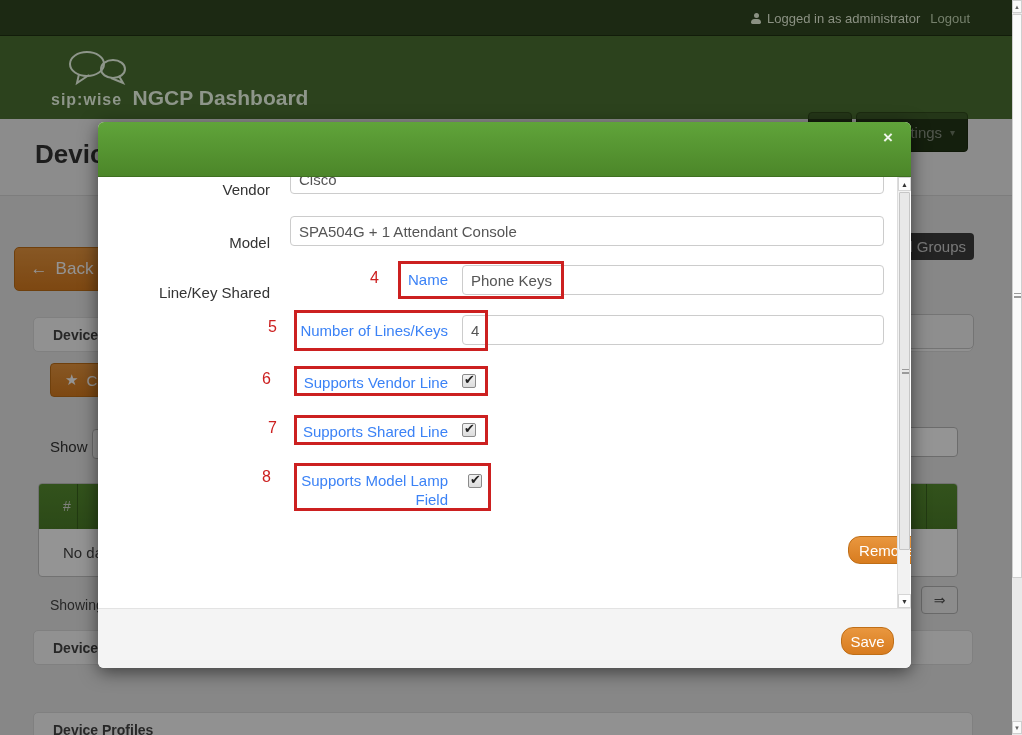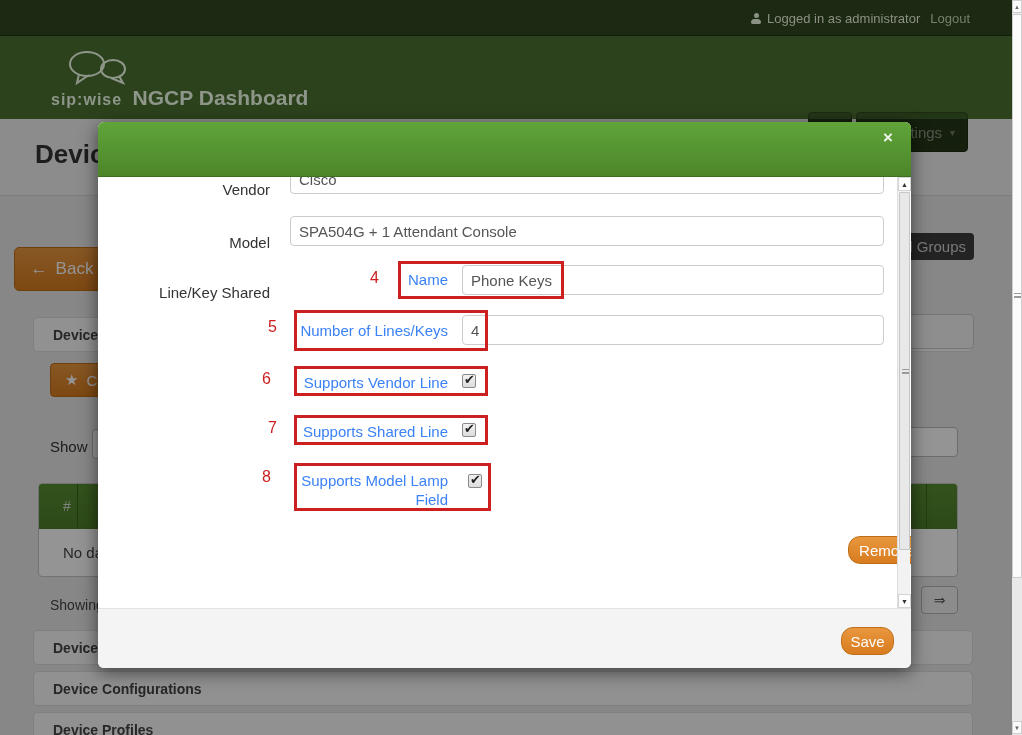--- a/index.html
+++ b/index.html
@@ -177,23 +177,20 @@
   </div>
 
   <span id="showing-text">Showing</span>
   <div id="page-next-btn">
     <span>⇒</span>
   </div>
 
   <div class="panel" style="top:511px;">
     <span>Device M</span>
   </div>
-  <div class="panel" style="top:552px;">
-    <span>Device Configurations</span>
-  </div>
   <div class="panel" style="top:593px;">
     <span>Device Profiles</span>
   </div>
 </div>
 
 <div id="overlay"></div>
 
 <div id="topbar">
   <div class="right">
     <span style="display:flex;align-items:center;">

